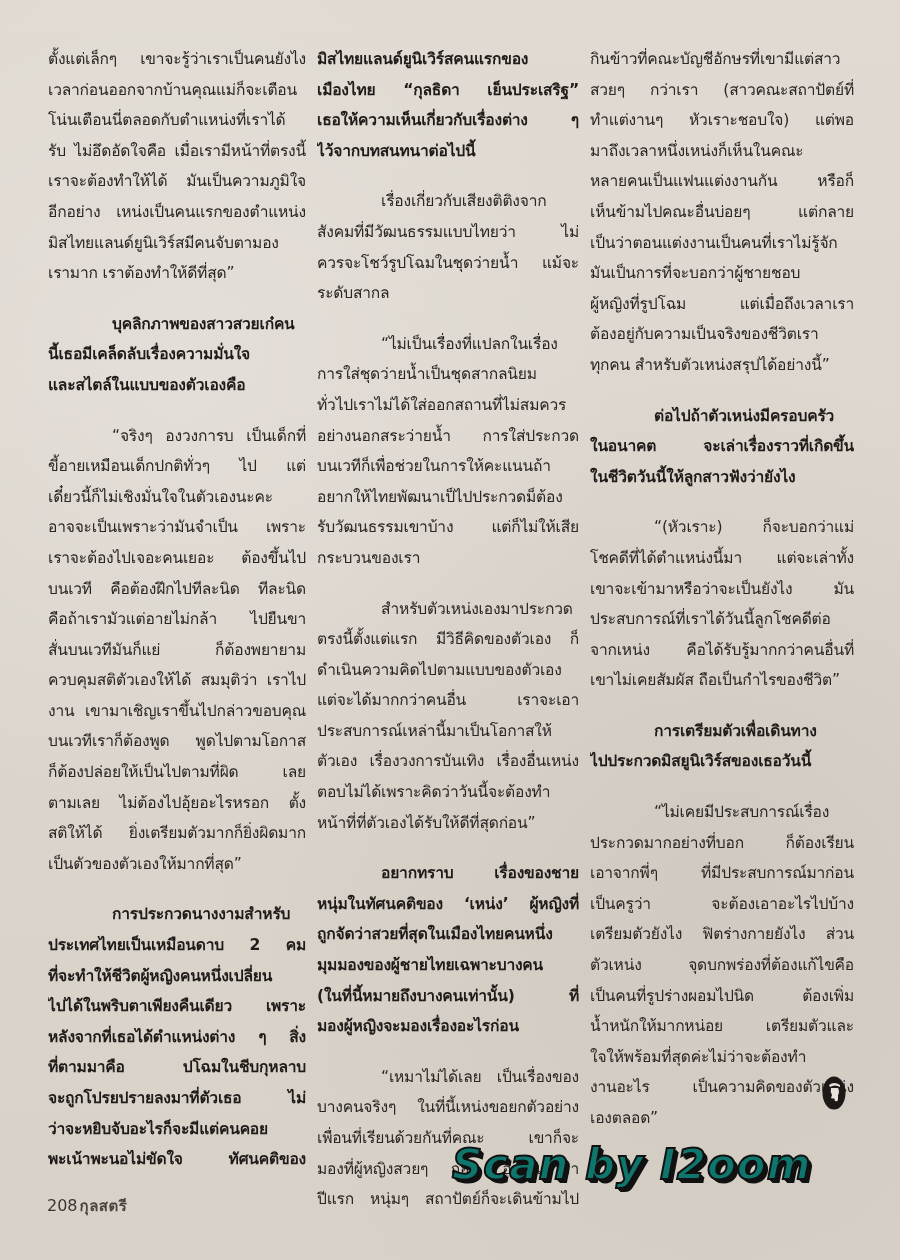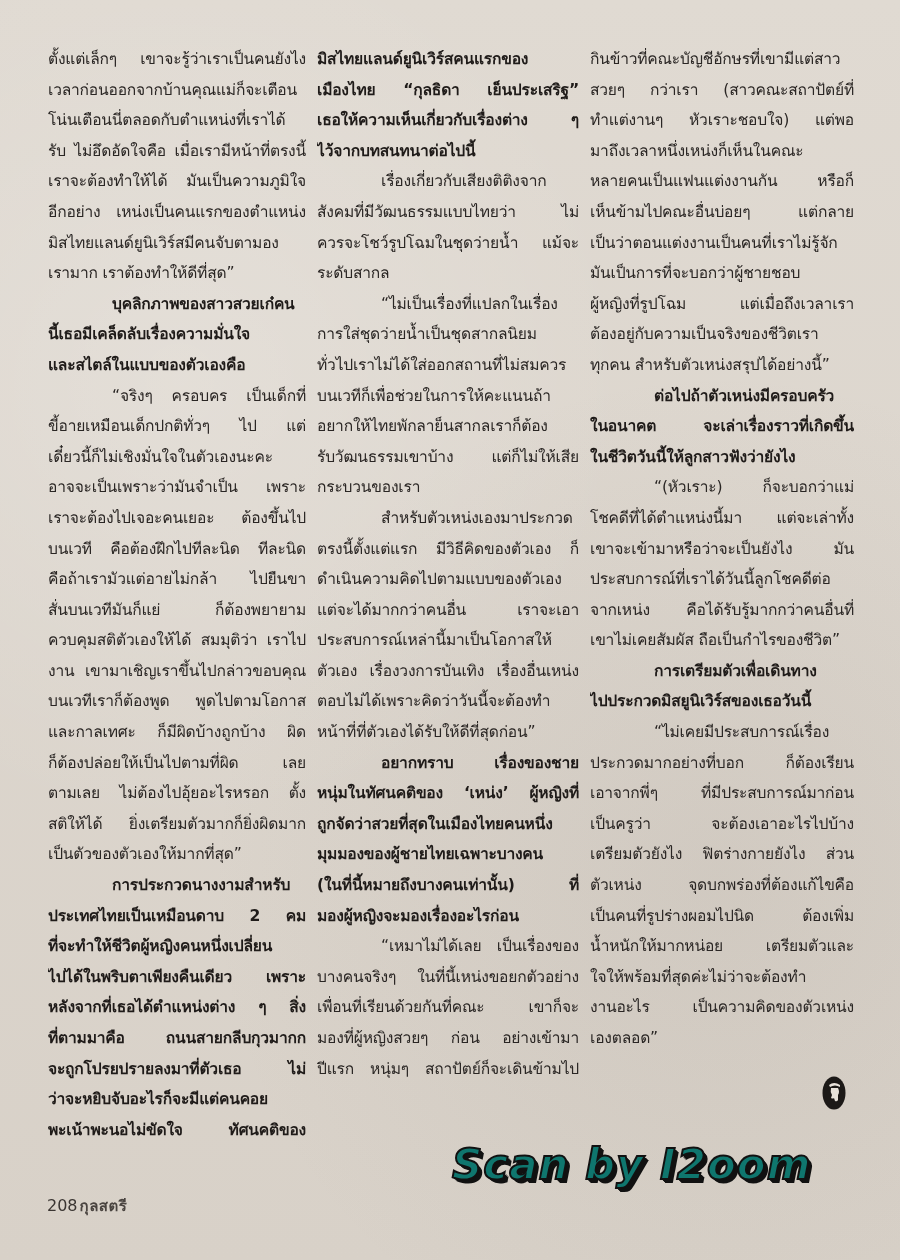--- a/index.html
+++ b/index.html
@@ -27,21 +27,21 @@
     .col-2 { left: 317px; width: 262px; }
     .col-3 { left: 590px; width: 264px; }
     .line {
       display: block;
       white-space: nowrap;
       overflow: hidden;
       text-align: justify;
       text-align-last: justify;
     }
     .line.last { text-align-last: left; }
-    .line.indent { padding-left: 64px; }
+    .line.indent { padding-left: 64px; margin-top: 20px; }
     .bold { font-weight: bold; color: #1f1b19; }
     .footer {
       position: absolute;
       left: 47px; top: 1194px;
       font-size: 16px;
       color: #3a3532;
       display: flex; align-items: baseline; gap: 2px;
     }
     .footer .mag { font-size: 15px; color: #4a4440; font-weight: bold; letter-spacing: 0.5px; font-family: Liberation Mono, monospace; }
     .end-mark {
@@ -71,60 +71,60 @@
       <span class="line">เวลาก่อนออกจากบ้านคุณแม่ก็จะเตือน</span>
       <span class="line">โน่นเตือนนี่ตลอดกับตำแหน่งที่เราได้</span>
       <span class="line">รับ ไม่อึดอัดใจคือ เมื่อเรามีหน้าที่ตรงนี้</span>
       <span class="line">เราจะต้องทำให้ได้ มันเป็นความภูมิใจ</span>
       <span class="line">อีกอย่าง เหน่งเป็นคนแรกของตำแหน่ง</span>
       <span class="line">มิสไทยแลนด์ยูนิเวิร์สมีคนจับตามอง</span>
       <span class="line last">เรามาก เราต้องทำให้ดีที่สุด”</span>
       <span class="line bold indent">บุคลิกภาพของสาวสวยเก๋คน</span>
       <span class="line bold">นี้เธอมีเคล็ดลับเรื่องความมั่นใจ</span>
       <span class="line bold last">และสไตล์ในแบบของตัวเองคือ</span>
-      <span class="line indent">“จริงๆ ครอบคร เป็นเด็กที่</span>
+      <span class="line indent">“จริงๆ องวงการบ เป็นเด็กที่</span>
       <span class="line">ขี้อายเหมือนเด็กปกติทั่วๆ ไป แต่</span>
       <span class="line">เดี๋ยวนี้ก็ไม่เชิงมั่นใจในตัวเองนะคะ</span>
       <span class="line">อาจจะเป็นเพราะว่ามันจำเป็น เพราะ</span>
       <span class="line">เราจะต้องไปเจอะคนเยอะ ต้องขึ้นไป</span>
       <span class="line">บนเวที คือต้องฝึกไปทีละนิด ทีละนิด</span>
       <span class="line">คือถ้าเรามัวแต่อายไม่กล้า ไปยืนขา</span>
       <span class="line">สั่นบนเวทีมันก็แย่ ก็ต้องพยายาม</span>
       <span class="line">ควบคุมสติตัวเองให้ได้ สมมุติว่า เราไป</span>
       <span class="line">งาน เขามาเชิญเราขึ้นไปกล่าวขอบคุณ</span>
       <span class="line">บนเวทีเราก็ต้องพูด พูดไปตามโอกาส</span>
-      <span class="line">และกาลเทศะ ก็มีผิดบ้างถูกบ้าง ผิด</span>
       <span class="line">ก็ต้องปล่อยให้เป็นไปตามที่ผิด เลย</span>
       <span class="line">ตามเลย ไม่ต้องไปอุ้ยอะไรหรอก ตั้ง</span>
       <span class="line">สติให้ได้ ยิ่งเตรียมตัวมากก็ยิ่งผิดมาก</span>
       <span class="line last">เป็นตัวของตัวเองให้มากที่สุด”</span>
       <span class="line bold indent">การประกวดนางงามสำหรับ</span>
       <span class="line bold">ประเทศไทยเป็นเหมือนดาบ 2 คม</span>
       <span class="line bold">ที่จะทำให้ชีวิตผู้หญิงคนหนึ่งเปลี่ยน</span>
       <span class="line bold">ไปได้ในพริบตาเพียงคืนเดียว เพราะ</span>
       <span class="line bold">หลังจากที่เธอได้ตำแหน่งต่าง ๆ สิ่ง</span>
-      <span class="line bold">ที่ตามมาคือ ถนนสายกลีบกุวมากก</span>
+      <span class="line bold">ที่ตามมาคือ ปโฉมในชีบกุหลาบ</span>
       <span class="line bold">จะถูกโปรยปรายลงมาที่ตัวเธอ ไม่</span>
       <span class="line bold">ว่าจะหยิบจับอะไรก็จะมีแต่คนคอย</span>
       <span class="line bold">พะเน้าพะนอไม่ขัดใจ ทัศนคติของ</span>
     </div>
   <div class="column col-2">
       <span class="line bold">มิสไทยแลนด์ยูนิเวิร์สคนแรกของ</span>
       <span class="line bold">เมืองไทย “กุลธิดา เย็นประเสริฐ”</span>
       <span class="line bold">เธอให้ความเห็นเกี่ยวกับเรื่องต่าง ๆ</span>
       <span class="line bold last">ไว้จากบทสนทนาต่อไปนี้</span>
       <span class="line indent">เรื่องเกี่ยวกับเสียงติติงจาก</span>
       <span class="line">สังคมที่มีวัฒนธรรมแบบไทยว่า ไม่</span>
       <span class="line">ควรจะโชว์รูปโฉมในชุดว่ายน้ำ แม้จะ</span>
       <span class="line last">ระดับสากล</span>
       <span class="line indent">“ไม่เป็นเรื่องที่แปลกในเรื่อง</span>
       <span class="line">การใส่ชุดว่ายน้ำเป็นชุดสากลนิยม</span>
       <span class="line">ทั่วไปเราไม่ได้ใส่ออกสถานที่ไม่สมควร</span>
+      <span class="line">อย่างนอกสระว่ายน้ำ การใส่ประกวด</span>
       <span class="line">บนเวทีก็เพื่อช่วยในการให้คะแนนถ้า</span>
-      <span class="line">อยากให้ไทยพักลาย็นสากลเราก็ต้อง</span>
+      <span class="line">อยากให้ไทยพัฒนาเป็ไปประกวดม็ต้อง</span>
       <span class="line">รับวัฒนธรรมเขาบ้าง แต่ก็ไม่ให้เสีย</span>
       <span class="line last">กระบวนของเรา</span>
       <span class="line indent">สำหรับตัวเหน่งเองมาประกวด</span>
       <span class="line">ตรงนี้ตั้งแต่แรก มีวิธีคิดของตัวเอง ก็</span>
       <span class="line">ดำเนินความคิดไปตามแบบของตัวเอง</span>
       <span class="line">แต่จะได้มากกว่าคนอื่น เราจะเอา</span>
       <span class="line">ประสบการณ์เหล่านี้มาเป็นโอกาสให้</span>
       <span class="line">ตัวเอง เรื่องวงการบันเทิง เรื่องอื่นเหน่ง</span>
       <span class="line">ตอบไม่ได้เพราะคิดว่าวันนี้จะต้องทำ</span>
       <span class="line last">หน้าที่ที่ตัวเองได้รับให้ดีที่สุดก่อน”</span>

